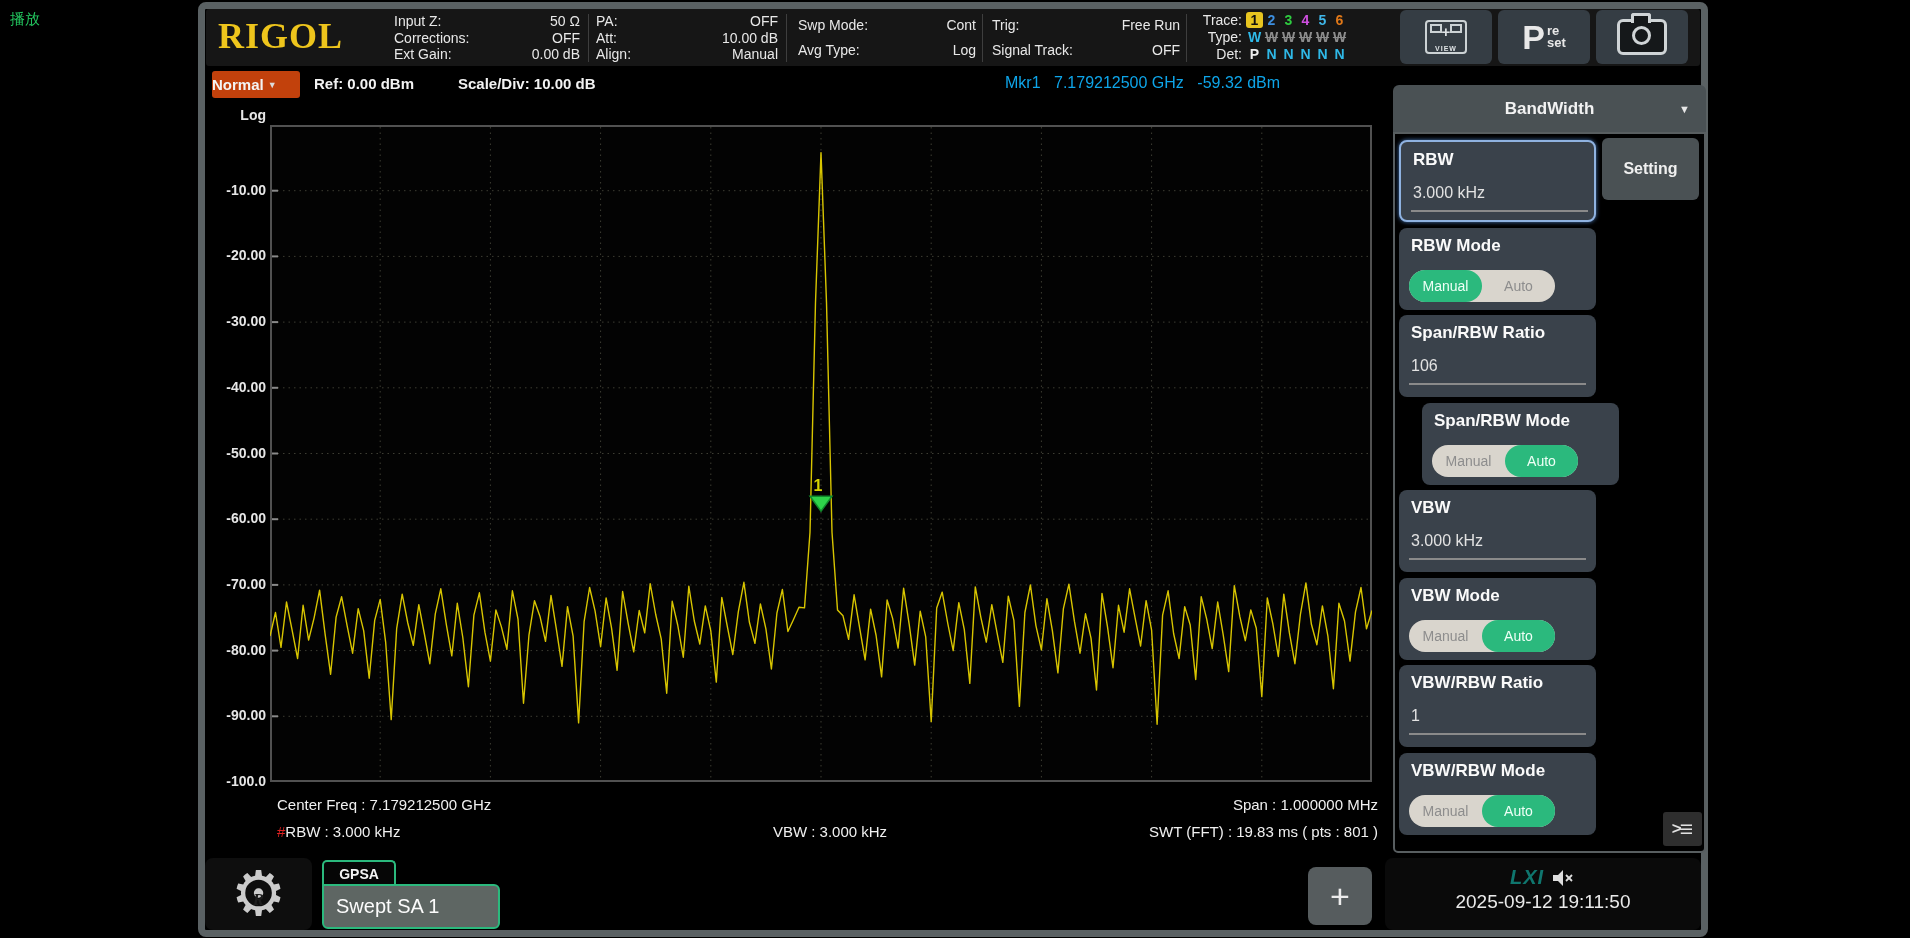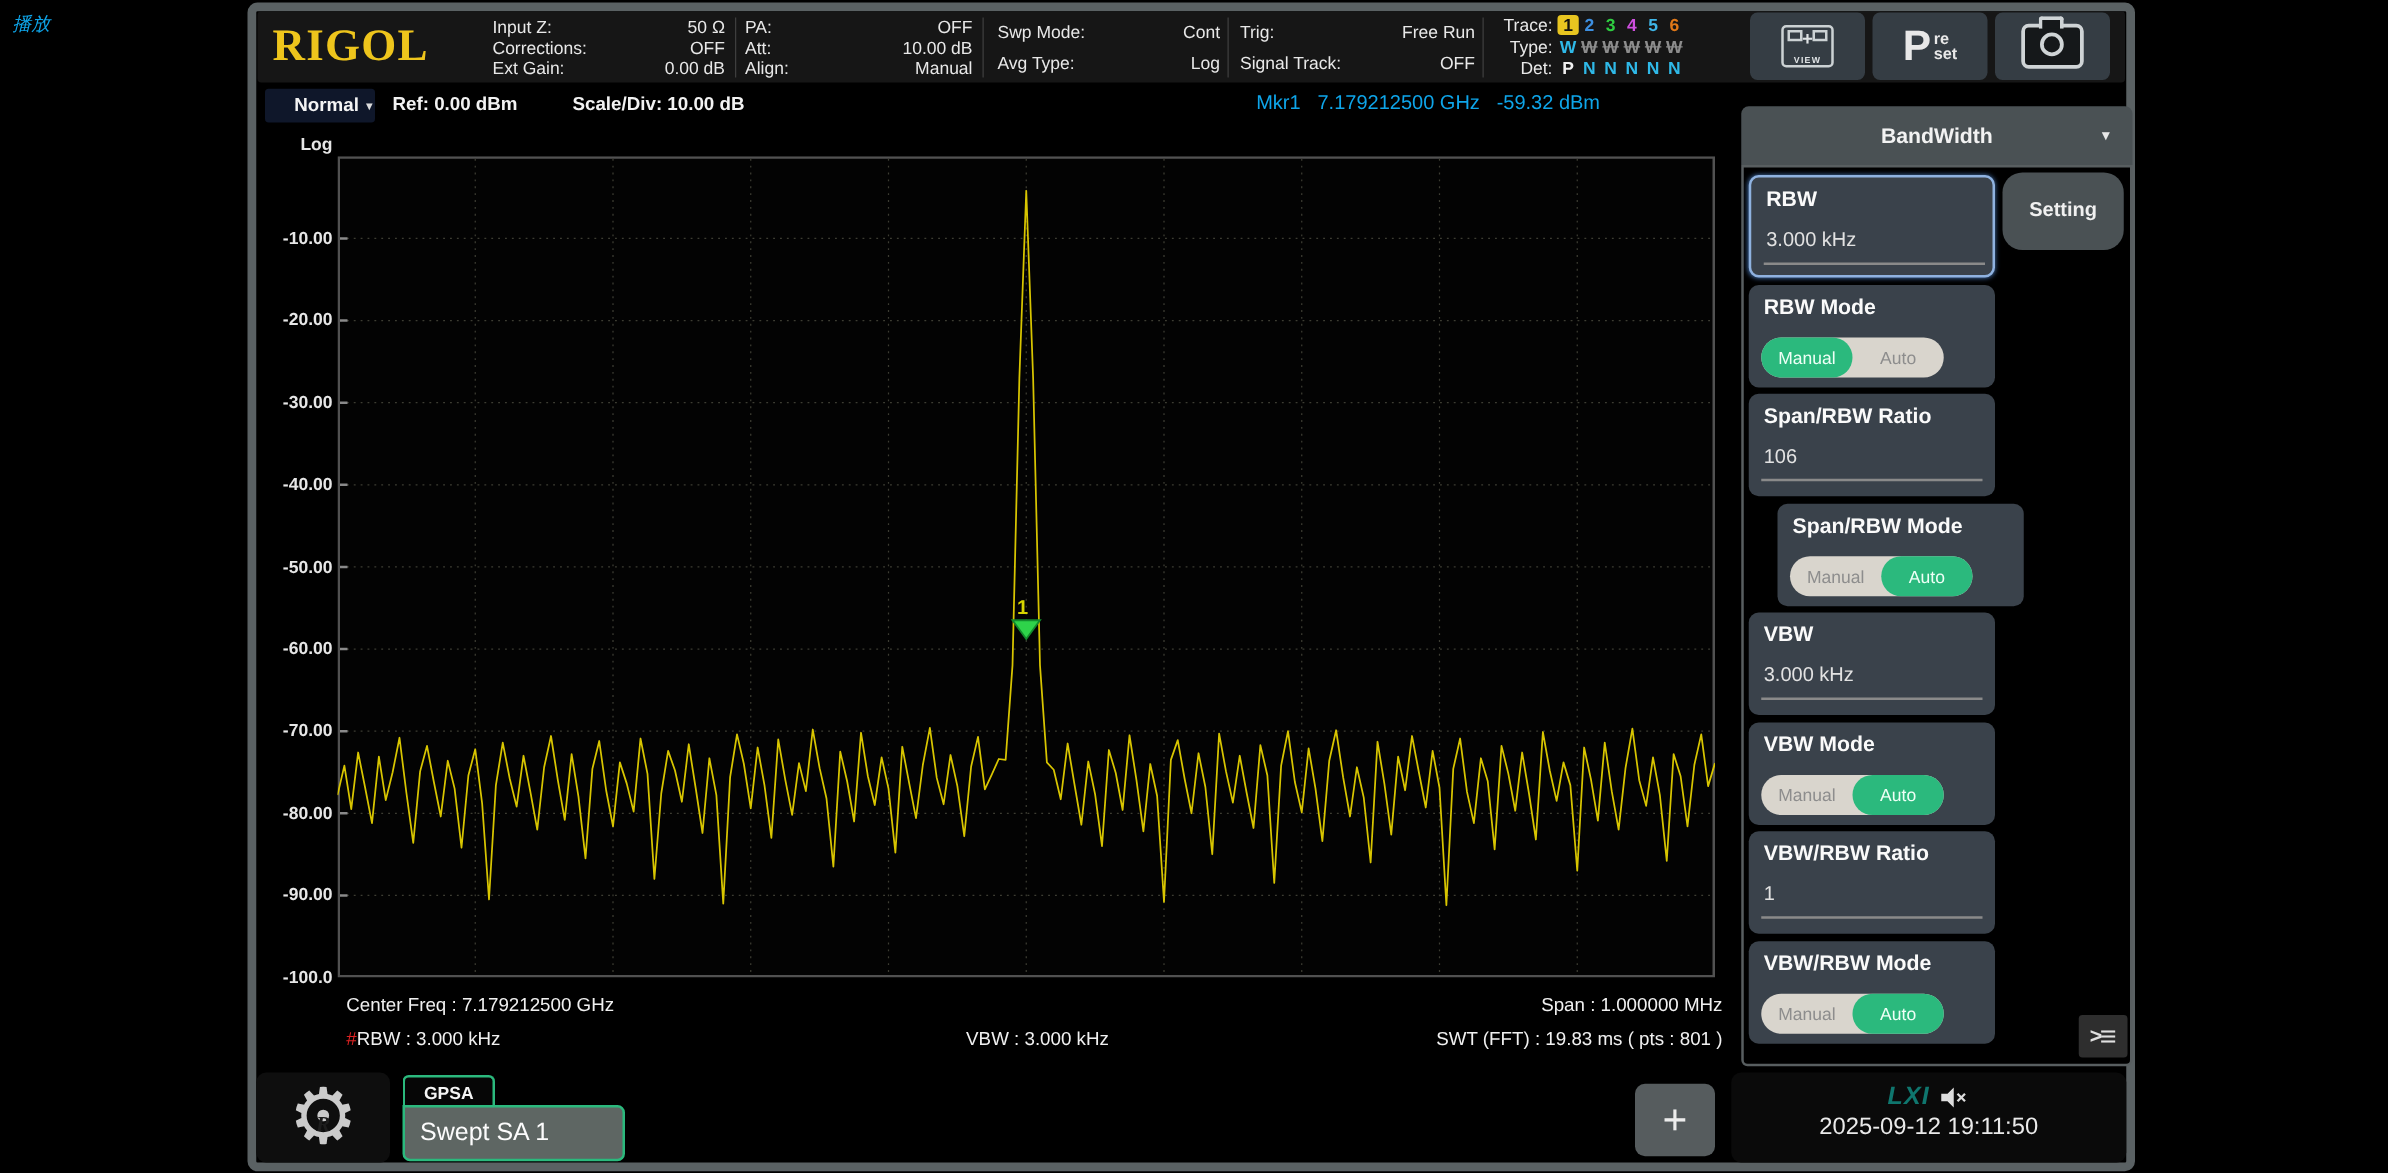--- a/index.html
+++ b/index.html
@@ -28,35 +28,35 @@
   .vtab{position:absolute;top:2px;width:8px;height:5px;border:2px solid #ccd2d4;}
   .vplus{position:absolute;top:2px;left:0;width:100%;text-align:center;font-size:15px;font-weight:bold;color:#dfe3e5;line-height:15px;}
   .vtext{position:absolute;bottom:0;left:0;width:100%;text-align:center;font-size:7px;font-weight:bold;color:#dfe3e5;letter-spacing:1px;}
   .preset{display:flex;align-items:center;gap:2px;color:#e8e8e8;}
   .pbig{font-size:34px;font-weight:bold;line-height:34px;}
   .pcol{display:flex;flex-direction:column;font-size:13px;font-weight:bold;line-height:12px;}
   .cam{position:relative;width:44px;height:30px;border:3px solid #cfd4d6;border-radius:6px;background:#15181a;}
   .camnotch{position:absolute;top:-9px;left:11px;width:14px;height:7px;border:3px solid #cfd4d6;border-bottom:none;border-radius:3px 3px 0 0;background:#15181a;}
   .camlens{position:absolute;left:12px;top:4px;width:13px;height:13px;border:3px solid #cfd4d6;border-radius:50%;}
   
-  #normalbtn{left:212px;top:71px;width:88px;height:27px;background:#0f172a;border-radius:3px;display:flex;align-items:center;justify-content:flex-end;gap:4px;font-weight:bold;font-size:15px;color:#f4f4f4;cursor:pointer;}
+  #normalbtn{left:212px;top:71px;width:88px;height:27px;background:#c2410c;border-radius:3px;display:flex;align-items:center;justify-content:flex-start;gap:4px;font-weight:bold;font-size:15px;color:#f4f4f4;cursor:pointer;}
   .t-label{font-weight:bold;font-size:15px;color:#f2f2f2;}
   #mkr{left:898px;top:74px;width:480px;text-align:center;color:#0ea5e9;font-weight:normal;font-size:16px;}
   #mkr span{margin-left:9px;}
   
   #y-axis{left:198px;top:0;width:68px;height:938px;}
   .ytick{position:absolute;right:0;width:68px;text-align:right;font-size:14px;font-weight:bold;color:#e6e6e6;}
   #plot{left:270px;top:125px;}
   
   .finfo{font-size:15px;color:#f0f0f0;}
   
   #bwhdr{left:1393px;top:85px;width:313px;height:47px;background:#4a5154;border-radius:6px 6px 0 0;display:flex;align-items:center;justify-content:center;font-weight:bold;font-size:17px;color:#f2f2f2;cursor:pointer;}
   #bwhdr .arr{position:absolute;right:16px;font-size:11px;color:#e8e8e8;}
   #pbody{left:1393px;top:132px;width:313px;height:721px;border:2px solid #585e60;border-radius:0 0 5px 5px;background:#000;box-sizing:border-box;}
-  #settingtab{left:1602px;top:138px;width:97px;height:62px;background:#4a5154;border-radius:16px;display:flex;align-items:center;justify-content:center;font-weight:bold;font-size:16px;color:#f0f0f0;cursor:pointer;}
+  #settingtab{left:1602px;top:138px;width:97px;height:62px;background:#4a5154;border-radius:6px;display:flex;align-items:center;justify-content:center;font-weight:bold;font-size:16px;color:#f0f0f0;cursor:pointer;}
   .card{left:1399px;width:197px;height:82px;background:#3a424b;border-radius:8px;box-sizing:border-box;cursor:pointer;}
   .card.sel{border:2px solid #8fb2e0;box-shadow:0 0 4px #4a79b8;}
   .clabel{position:absolute;left:12px;top:8px;font-weight:bold;font-size:17px;color:#fafafa;}
   .cvalue{position:absolute;left:12px;top:42px;font-size:16px;color:#e2e2e2;}
   .uline{position:absolute;left:10px;top:68px;width:177px;height:2px;background:#8a8a8a;}
   .toggle{position:absolute;left:10px;top:42px;width:146px;height:32px;border-radius:16px;background:#d9d5cd;display:flex;}
   .opt{flex:1;display:flex;align-items:center;justify-content:center;font-size:14px;border-radius:16px;color:#8d8d8d;cursor:pointer;}
   .opt.on{background:#2bb97d;color:#eefff6;}
   #expand{left:1663px;top:812px;width:39px;height:34px;background:#2e2e2e;border-radius:3px;display:flex;align-items:center;justify-content:center;color:#e0e0e0;cursor:pointer;}
   #expand .gt{font-size:17px;font-weight:bold;margin-right:-2px;}
@@ -65,21 +65,21 @@
   #gearbox{left:205px;top:858px;width:107px;height:72px;background:#0e0e0e;border-radius:8px;display:flex;align-items:center;justify-content:center;cursor:pointer;}
   .gear{position:relative;font-size:62px;line-height:62px;color:#cbcbcb;}
   .gearR{position:absolute;left:0;top:6px;width:100%;text-align:center;font-family:"Liberation Serif",serif;font-style:italic;font-weight:bold;font-size:17px;color:#1d1d1d;}
   #gpsachip{left:322px;top:860px;width:74px;height:26px;background:#060606;border:2px solid #2bb97d;border-bottom:none;border-radius:5px 5px 0 0;box-sizing:border-box;display:flex;align-items:center;justify-content:center;font-weight:bold;font-size:14px;color:#f4f4f4;}
   #swept{left:322px;top:884px;width:178px;height:45px;background:#5e6663;border:2px solid #2bb97d;border-radius:0 6px 6px 6px;box-sizing:border-box;display:flex;align-items:center;font-size:20px;color:#fcfcfc;padding-left:12px;cursor:pointer;}
   #plusbtn{left:1308px;top:867px;width:64px;height:58px;background:#565c5e;border-radius:8px;display:flex;align-items:center;justify-content:center;font-size:34px;color:#ececec;cursor:pointer;}
   #status{left:1385px;top:858px;width:316px;height:72px;background:#0a0a0a;border-radius:8px;display:flex;flex-direction:column;align-items:center;}
   #lxirow{display:flex;align-items:center;gap:8px;margin-top:8px;}
   #lxi{font-style:italic;font-weight:bold;font-size:20px;color:#0f766e;letter-spacing:1px;}
   #clock{font-size:19px;color:#eaeaea;margin-top:2px;}
-  #play{left:10px;top:10px;font-size:15px;color:#0ea5e9;font-style:italic;}
+  #play{left:10px;top:10px;font-size:15px;color:#22c55e;}
 </style>
 </head>
 <body>
 
 <div id="root">
   <div class="abs" id="play">播放</div>
   <div class="abs" id="frame"></div>
 
   <div class="abs" id="hdr">
     <div class="abs" id="logo">RIGOL</div>

